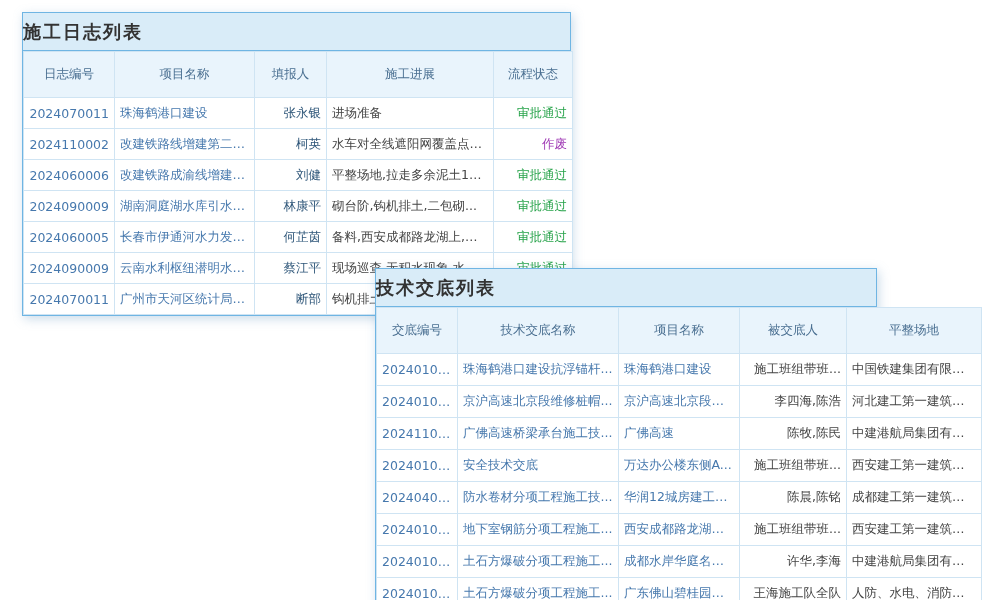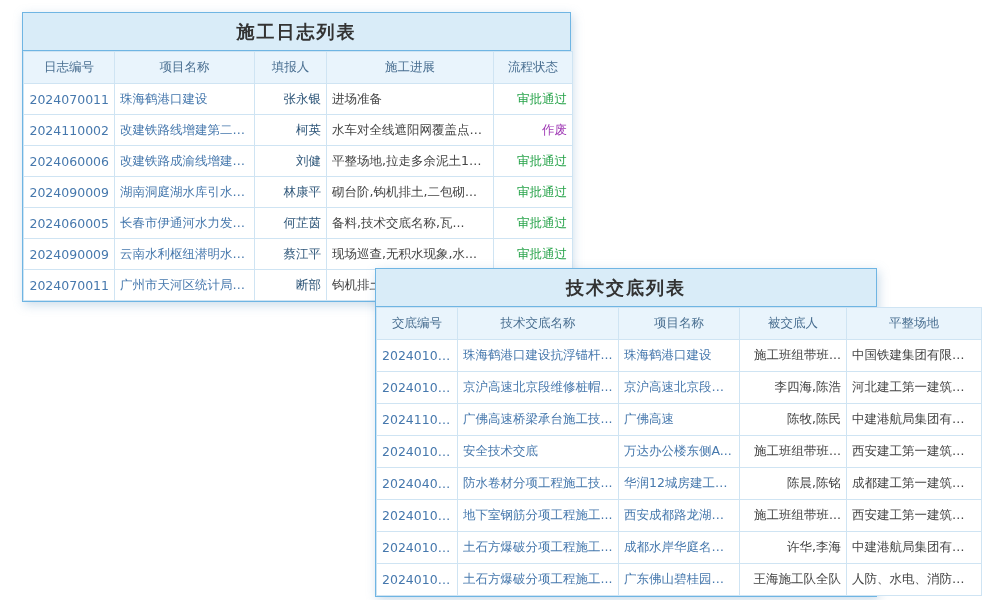--- a/index.html
+++ b/index.html
@@ -13,40 +13,39 @@
   .panel {
     position: absolute;
     background: #ffffff;
     border: 1px solid var(--panel-border, #6fb5e3);
     box-shadow: 2px 3px 10px rgba(110, 155, 195, 0.35);
   }
   #log-panel    { left: 22px;  top: 12px;  width: 549px; z-index: 1; }
   #disclosure-panel { left: 375px; top: 268px; width: 502px; z-index: 2; }
   .panel-title {
     height: 38px; line-height: 38px;
-    text-align: center;
     background: var(--title-bg, #d9ecf8);
     color: var(--title-text, #333333);
     font-size: 18px; font-weight: bold;
     letter-spacing: 2px;
     border-bottom: 1px solid var(--panel-border, #6fb5e3);
   }
   table {
     width: 100%;
     border-collapse: collapse;
     table-layout: fixed;
     font-size: 12.5px;
   }
   th {
     height: 32px;
     background: var(--header-bg, #e9f4fc);
     color: var(--header-text, #4a6f91);
     font-weight: normal;
     border: 1px solid var(--grid, #cfe4f3);
-    padding: 0 4px;
+    padding: 14px 4px;
     white-space: nowrap; overflow: hidden;
   }
   td {
     height: 31px;
     border: 1px solid var(--grid, #cfe4f3);
     padding: 0 5px;
     white-space: nowrap; overflow: hidden; text-overflow: ellipsis;
     color: var(--text, #444444);
     background: #ffffff;
   }
@@ -107,21 +106,21 @@
           <td class="al-center ct-link">2024090009</td>
           <td class="al-left ct-link">湖南洞庭湖水库引水工程...</td>
           <td class="al-center ct-name">林康平</td>
           <td class="al-left ct-text">砌台阶,钩机排土,二包砌...</td>
           <td class="al-center ct-status status-approved">审批通过</td>
         </tr>
         <tr>
           <td class="al-center ct-link">2024060005</td>
           <td class="al-left ct-link">长春市伊通河水力发电厂...</td>
           <td class="al-center ct-name">何芷茵</td>
-          <td class="al-left ct-text">备料,技术交底名称,瓦...</td>
+          <td class="al-left ct-text">备料,西安成都路龙湖上,瓦...</td>
           <td class="al-center ct-status status-approved">审批通过</td>
         </tr>
         <tr>
           <td class="al-center ct-link">2024090009</td>
           <td class="al-left ct-link">云南水利枢纽潜明水库一...</td>
           <td class="al-center ct-name">蔡江平</td>
           <td class="al-left ct-text">现场巡查,无积水现象,水...</td>
           <td class="al-center ct-status status-approved">审批通过</td>
         </tr>
         <tr>

